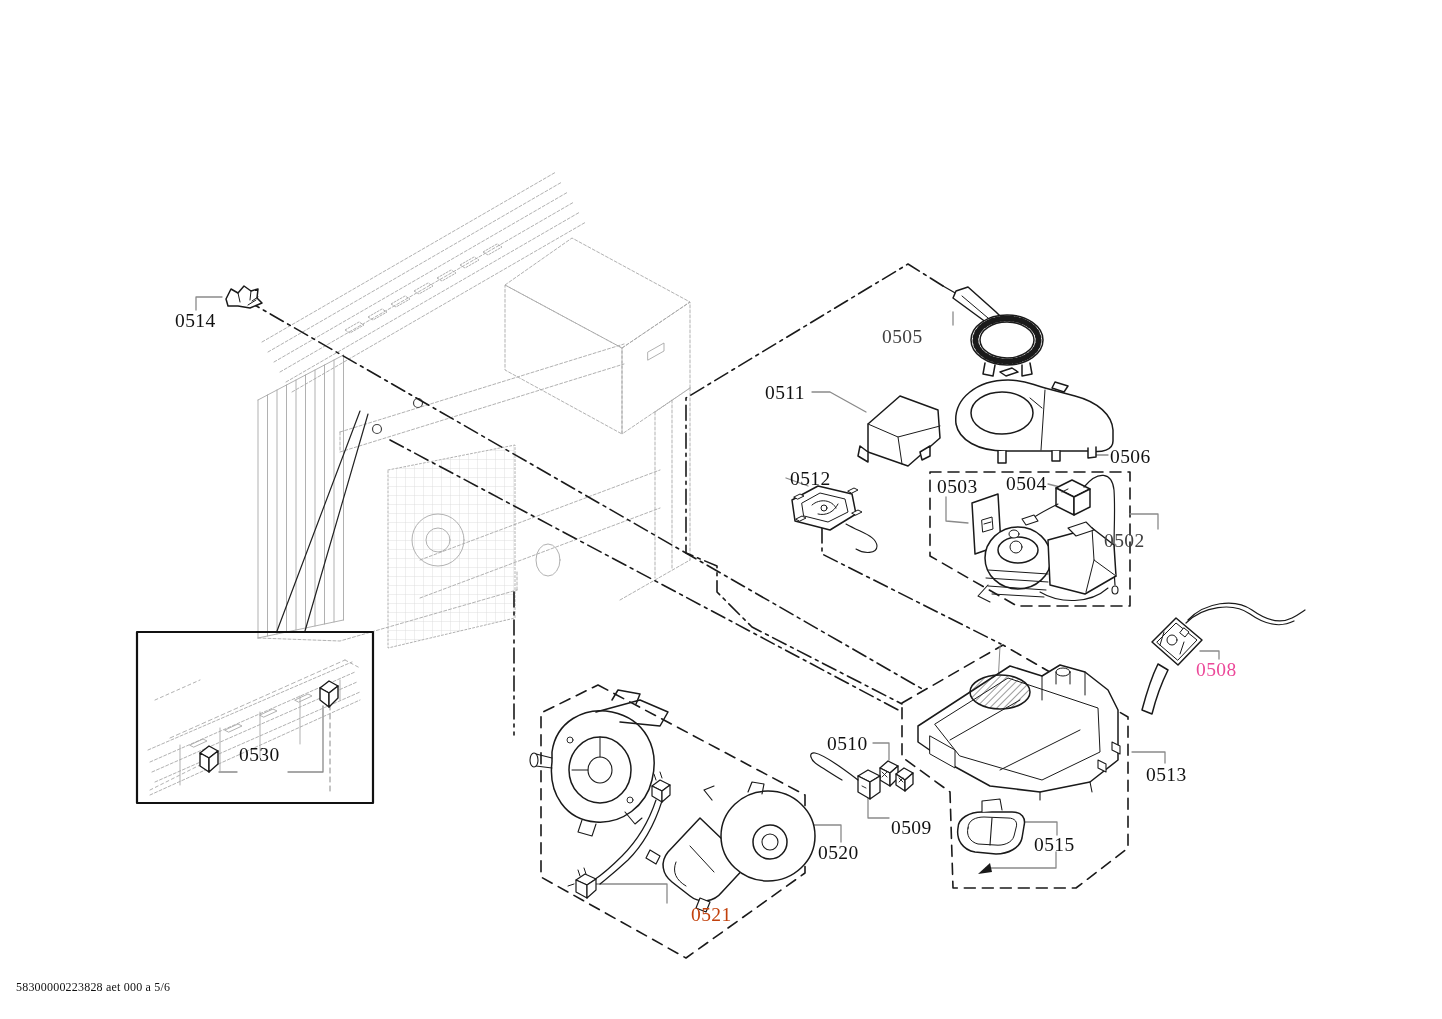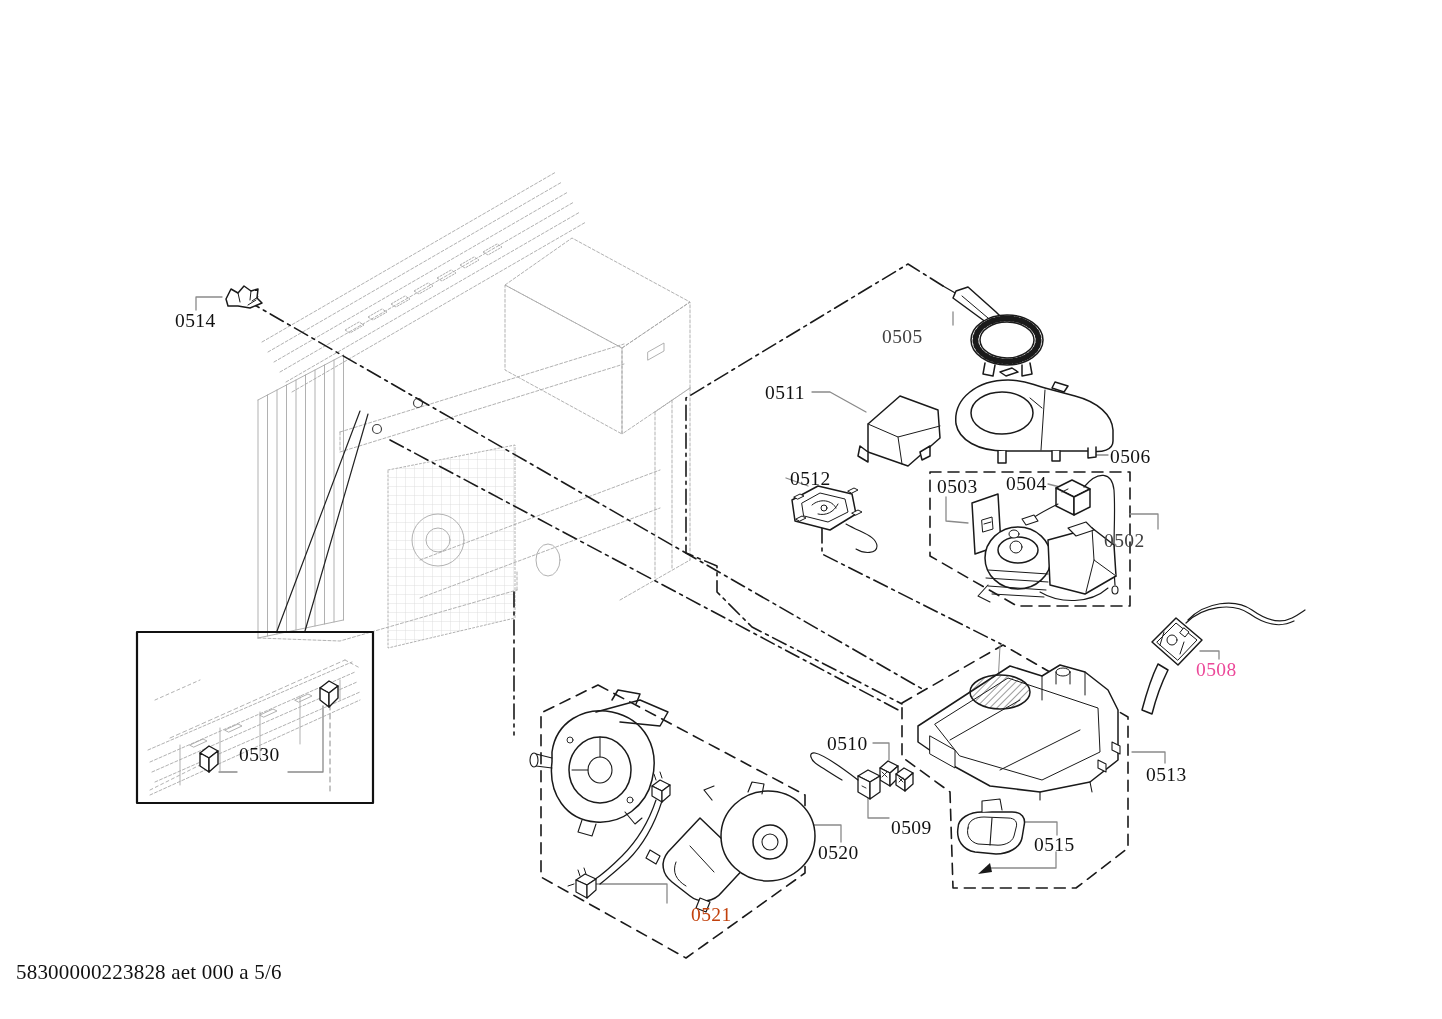--- a/index.html
+++ b/index.html
@@ -1,21 +1,21 @@
 <!DOCTYPE html>
 <html><head>
 <meta charset="utf-8">
 <style>
   html,body{margin:0;padding:0;background:#ffffff;}
   #stage{position:relative;width:1442px;height:1019px;background:#ffffff;overflow:hidden;
          font-family:Liberation Serif, serif;border-radius:6px;}
   #diagram-svg{position:absolute;left:0;top:0;}
   .part-label{position:absolute;font-size:19.5px;line-height:1;color:#111;
               letter-spacing:0.4px;white-space:nowrap;}
-  .footer-text{position:absolute;left:16px;top:960px;font-size:21px;color:#111;
+  .footer-text{position:absolute;left:16px;top:980px;font-size:12px;color:#111;
                letter-spacing:0.2px;white-space:nowrap;}
 </style>
 </head>
 <body>
 
 <div id="stage">
 
 <svg id="diagram-svg" width="1442" height="1019" viewBox="0 0 1442 1019" fill="none" stroke-linecap="round" stroke-linejoin="round">
 
   <defs>

